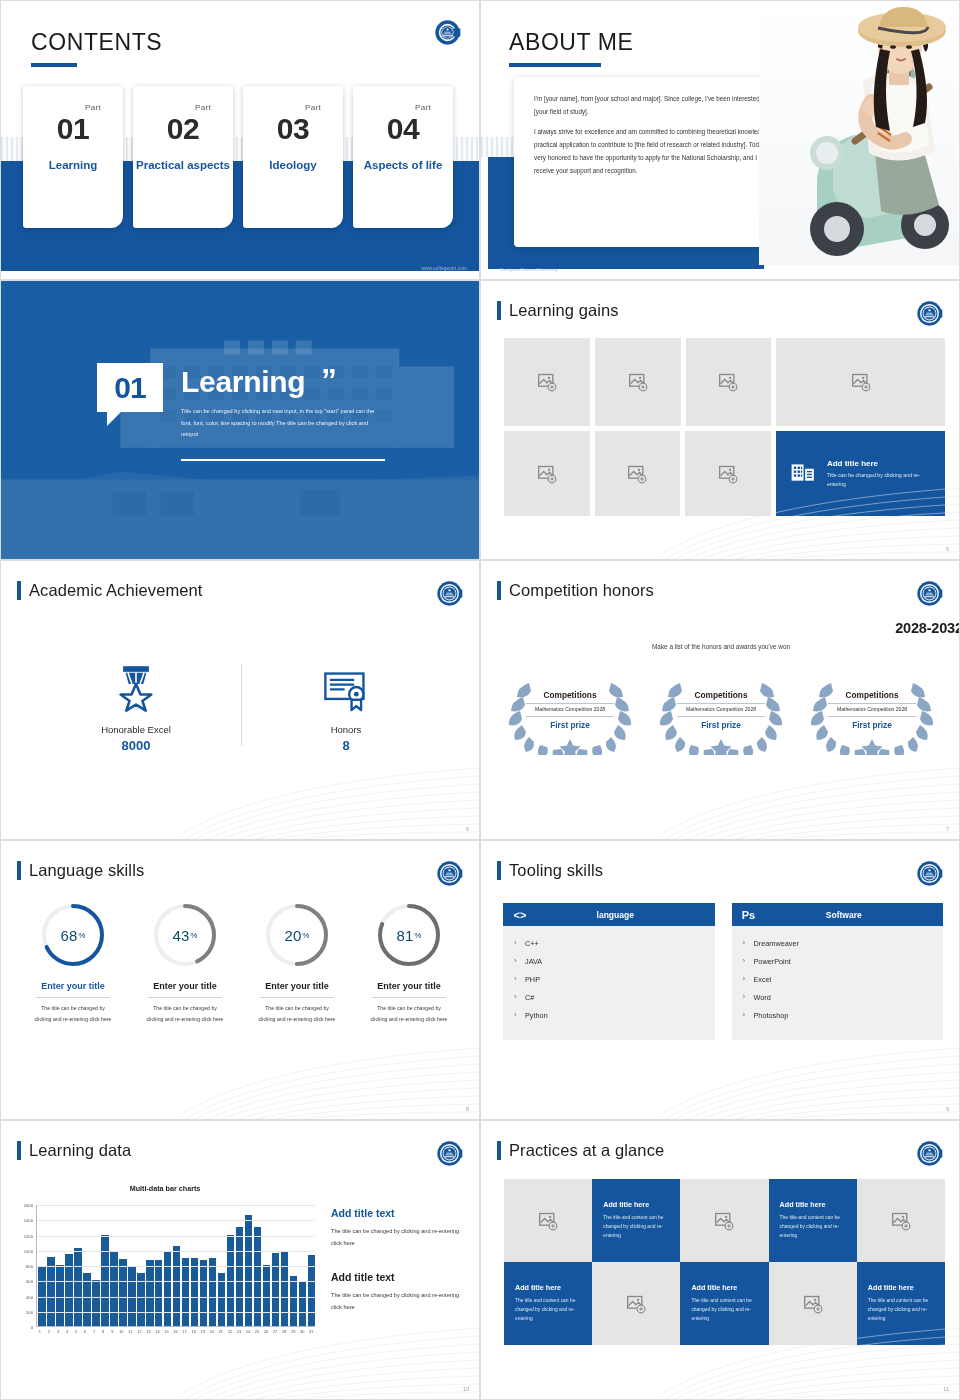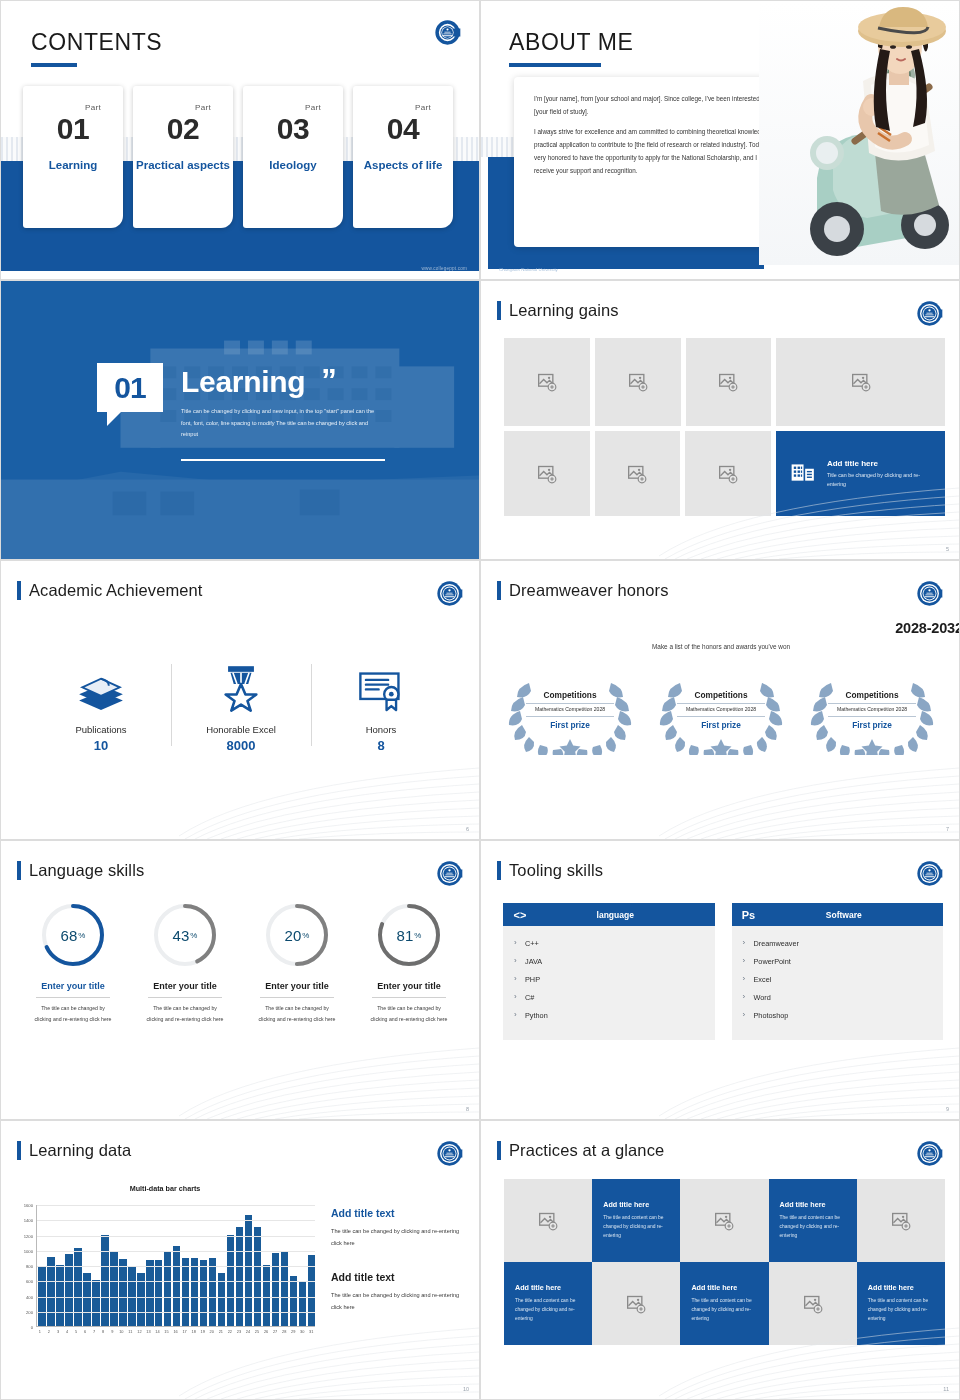--- a/index.html
+++ b/index.html
@@ -513,32 +513,20 @@
         <circle cx="20" cy="20" r="10.2" fill="#fff"></circle>
           <circle cx="20" cy="20" r="9" fill="#14559e"></circle>
         <path d="M12.5 24h15v1.4h-15zM14 21.5h12v1h-12zM15.5 19h9v1h-9z" fill="#fff"></path>
         <circle cx="20" cy="15.3" r="1.7" fill="#fff"></circle>
       </svg>
     </div>
 
     <div class="ach">
       <div class="col">
         <div class="ic">
-          <svg viewBox="0 0 64 50" width="50" height="40">
-            <path d="M4 36 L32 24 L60 36 L32 48z" fill="#14559e"></path>
-            <path d="M4 28 L32 16 L60 28 L32 40z" fill="#14559e"></path>
-            <path d="M8 19 L32 8 L56 19 L32 30z" fill="#e8eef6" stroke="#14559e" stroke-width="2.4"></path>
-            <path d="M32 8 q10 2 10 9" fill="none" stroke="#14559e" stroke-width="2.4"></path>
-          </svg>
-        </div>
-        <div class="lb">Publications</div>
-        <div class="vl">10</div>
-      </div>
-      <div class="col">
-        <div class="ic">
           <svg viewBox="0 0 52 58" width="42" height="48">
             <rect x="10" y="2" width="32" height="7" fill="#14559e"></rect>
             <path d="M13 10 h26 l-4 14 h-18z" fill="#14559e"></path>
             <path d="M16 10 l5 14 M26 10 v14 M36 10 l-5 14" stroke="#fff" stroke-width="2"></path>
             <path d="M26 24 L31.5 37 H45 L34 45 L38 57 L26 49.5 L14 57 L18 45 L7 37 H20.5z" fill="#fff" stroke="#14559e" stroke-width="3.2" stroke-linejoin="round"></path>
           </svg>
         </div>
         <div class="lb">Honorable Excel</div>
         <div class="vl">8000</div>
       </div>
@@ -571,21 +559,21 @@
             <path d="M120 95 Q194 88 300 88"></path>
         </g>
       </svg>
     </div>
     <div class="pg">6</div>
   </div>
 
   <div class="slide">
     <div class="hdr">
       <div class="bar"></div>
-      <div class="t">Dreamweaver honors</div>
+      <div class="t">Competition honors</div>
     </div>
     <div class="logo" style="right:16px; top:19px;">
       <svg viewBox="0 0 40 40">
         <circle cx="20" cy="20" r="18" fill="#14559e"></circle>
           <rect x="20" y="14" width="19" height="12" fill="#14559e"></rect>
         <circle cx="20" cy="20" r="14" fill="#fff"></circle>
           <circle cx="20" cy="20" r="12" fill="#14559e"></circle>
         <circle cx="20" cy="20" r="10.2" fill="#fff"></circle>
           <circle cx="20" cy="20" r="9" fill="#14559e"></circle>
         <path d="M12.5 24h15v1.4h-15zM14 21.5h12v1h-12zM15.5 19h9v1h-9z" fill="#fff"></path>

